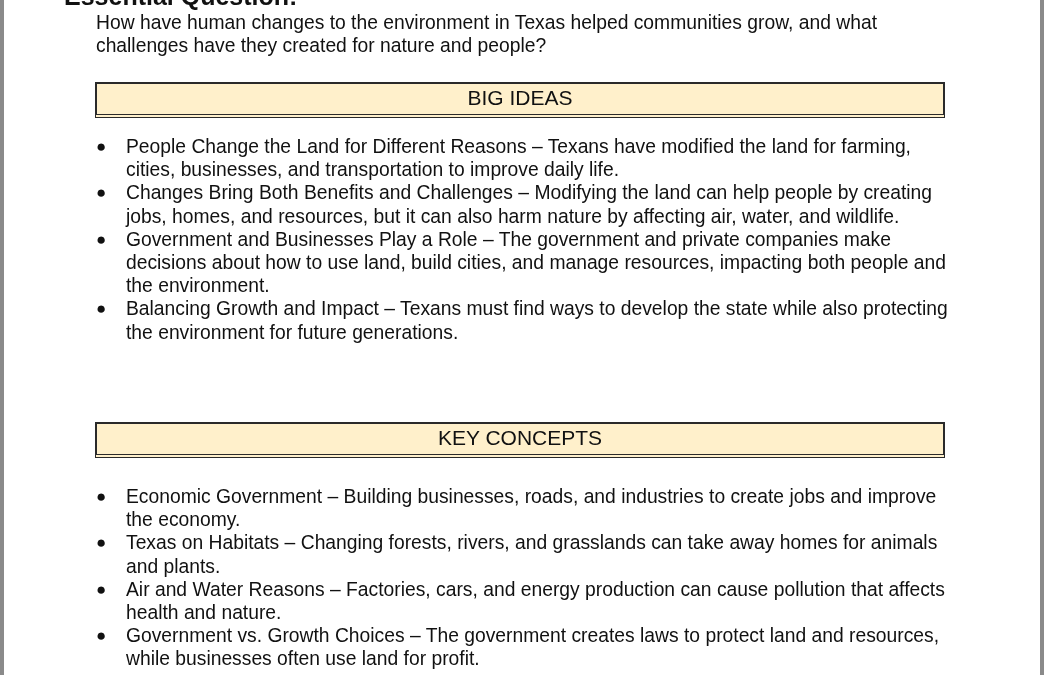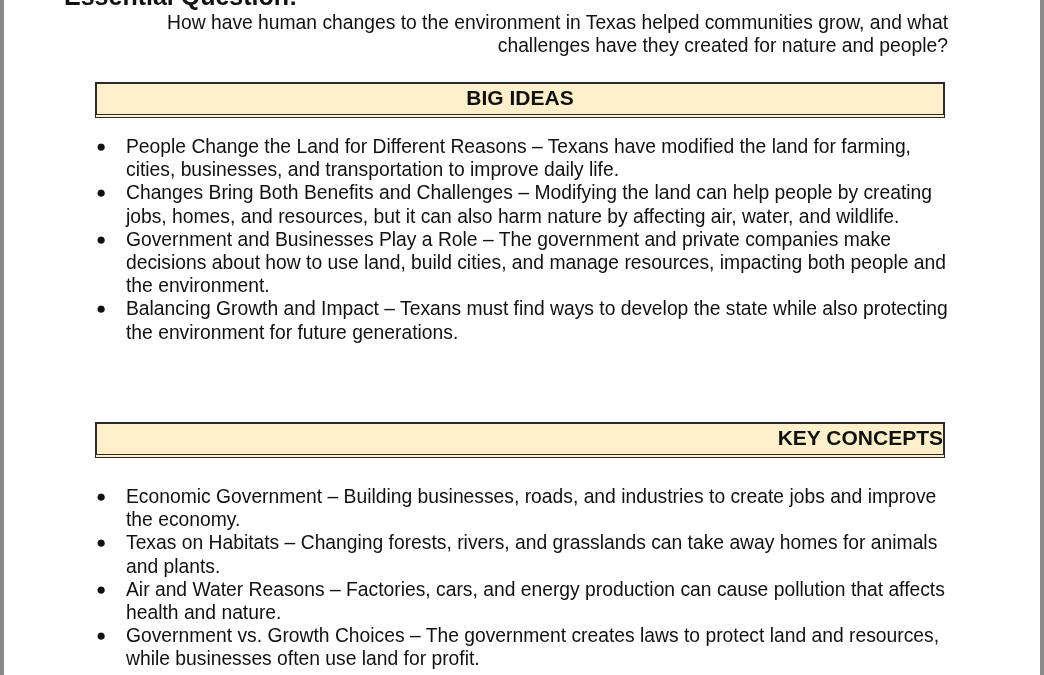--- a/index.html
+++ b/index.html
@@ -34,40 +34,40 @@
       font-size: 25px;
       font-weight: bold;
       line-height: 24px;
       white-space: nowrap;
     }
     .eq-text {
       position: absolute;
       left: 96px;
       width: 852px;
       top: 11px;
-      text-align: right;
+      text-align: left;
       font-size: 19.3px;
       line-height: 23px;
     }
     .section-box {
       position: absolute;
       left: 95px;
       width: 850px;
       height: 31px;
       background: #fff0cb;
       border: 2px solid #2a2a2a;
       border-bottom: 4px double #2a2a2a;
       box-sizing: border-box;
       text-align: center;
-      font-weight: bold;
+      font-weight: normal;
       font-size: 21px;
       line-height: 27px;
     }
     .box-big { top: 82px; height: 36px; line-height: 28px; }
-    .box-key { top: 422px; height: 36px; line-height: 28px; text-align: right; }
+    .box-key { top: 422px; height: 36px; line-height: 28px; }
 
     ul.items {
       position: absolute;
       left: 0;
       margin: 0;
       padding: 0;
       list-style: none;
       width: 1044px;
     }
     ul.items li {

